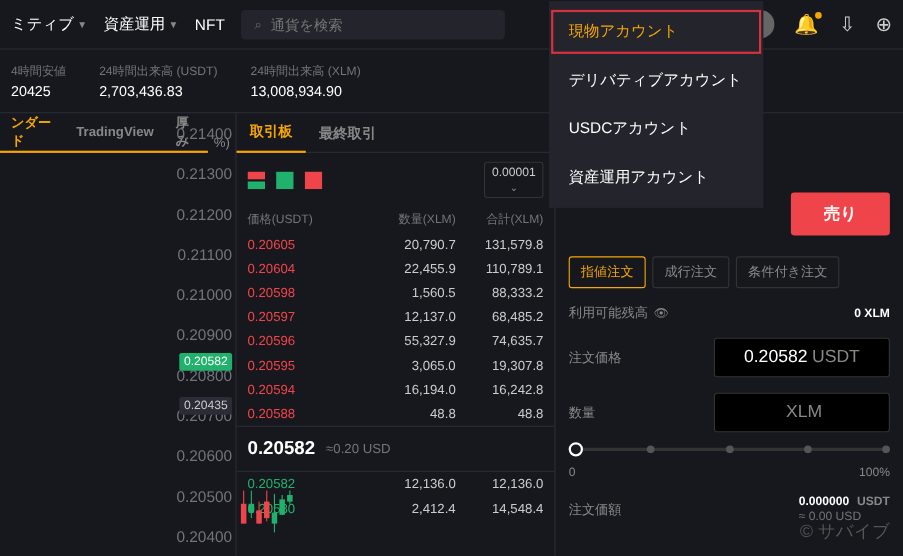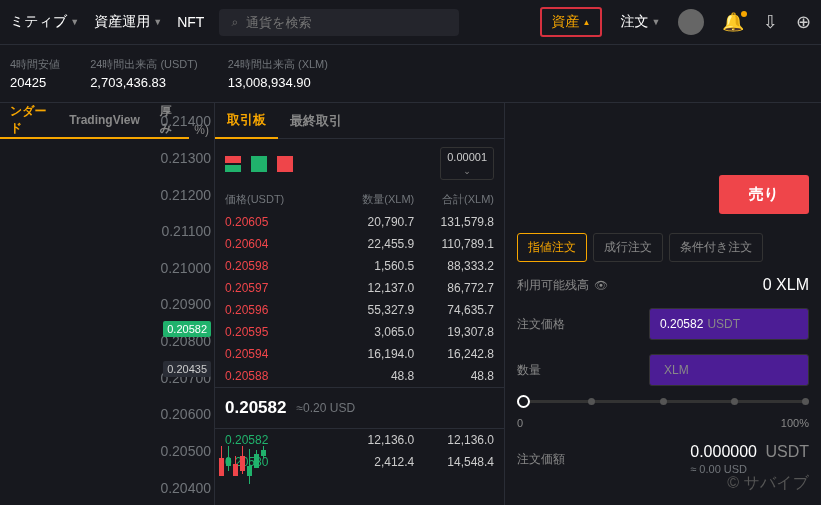--- a/index.html
+++ b/index.html
@@ -64,22 +64,22 @@
     .order-panel { flex: 1; padding: 0 12px; position: relative; }
     .dropdown-menu { position: absolute; top: -102px; left: -6px; width: 195px; background: #24252c; padding: 6px 0; z-index: 10; }
     .dropdown-item { padding: 13px 18px; color: #fff; font-size: 14px; }
     .dropdown-item.highlight { outline: 2px solid #d6313f; outline-offset: -4px; color: #f7a600; }
     .sell-btn { position: absolute; right: 12px; top: 72px; background: #ef454a; color: #fff; padding: 10px 0; width: 90px; text-align: center; font-size: 15px; font-weight: bold; border-radius: 3px; }
     .order-types { display: flex; gap: 6px; margin-top: 130px; margin-bottom: 12px; }
     .order-type-tab { padding: 5px 10px; color: #888; font-size: 12px; border: 1px solid #333; border-radius: 3px; }
     .order-type-tab.active { color: #f7a600; border-color: #f7a600; }
     .form-row { display: flex; justify-content: space-between; align-items: center; margin: 14px 0; }
     .form-label { color: #888; font-size: 12px; display: flex; gap: 5px; align-items: center; }
-    .form-value { color: #fff; font-size: 16px; }
-    .form-input { background: #4c1d95; border: 1px solid #333; border-radius: 3px; padding: 8px 10px; text-align: left; color: #fff; font-size: 12px; width: 160px; }
+    .form-value { color: #fff; font-size: 11px; font-weight: bold; }
+    .form-input { background: #000000; border: 1px solid #333; border-radius: 3px; padding: 8px 10px; text-align: center; color: #fff; font-size: 16px; width: 160px; }
     .unit { color: #888; margin-left: 4px; }
     .slider-row { display: flex; align-items: center; gap: 8px; margin: 14px 0; }
     .slider-track { flex: 1; height: 3px; background: #333; position: relative; border-radius: 2px; }
     .slider-thumb { position: absolute; left: 0; top: -5px; width: 13px; height: 13px; border: 2px solid #fff; border-radius: 50%; background: #17181e; }
     .slider-dots { position: absolute; width: 100%; display: flex; justify-content: space-between; top: -2px; }
     .slider-dot { width: 7px; height: 7px; background: #555; border-radius: 50%; }
     .slider-labels { display: flex; justify-content: space-between; color: #888; font-size: 11px; margin-top: 4px; }
     .watermark { position: absolute; bottom: 12px; right: 12px; color: #555; font-size: 16px; }
     .eye { font-size: 11px; }
   </style>
@@ -228,21 +228,21 @@
           <span class="col-total ob-val">110,789.1</span>
         </div>
         <div class="ob-row">
           <span class="col-price sell-price">0.20598</span>
           <span class="col-amount ob-val">1,560.5</span>
           <span class="col-total ob-val">88,333.2</span>
         </div>
         <div class="ob-row">
           <span class="col-price sell-price">0.20597</span>
           <span class="col-amount ob-val">12,137.0</span>
-          <span class="col-total ob-val">86,772.7</span>
+          <span class="col-total ob-val">68,485.2</span>
         </div>
         <div class="ob-row">
           <span class="col-price sell-price">0.20596</span>
           <span class="col-amount ob-val">55,327.9</span>
           <span class="col-total ob-val">74,635.7</span>
         </div>
         <div class="ob-row">
           <span class="col-price sell-price">0.20595</span>
           <span class="col-amount ob-val">3,065.0</span>
           <span class="col-total ob-val">19,307.8</span>
@@ -270,20 +270,26 @@
         </div>
         <div class="ob-row">
           <span class="col-price buy-price">0.20580</span>
           <span class="col-amount ob-val">2,412.4</span>
           <span class="col-total ob-val">14,548.4</span>
         </div>
       </div>
   </div>
 
   <div class="order-panel">
+    <div class="dropdown-menu">
+      <div class="dropdown-item highlight">現物アカウント</div>
+      <div class="dropdown-item">デリバティブアカウント</div>
+      <div class="dropdown-item">USDCアカウント</div>
+      <div class="dropdown-item">資産運用アカウント</div>
+    </div>
     <div class="sell-btn">売り</div>
     <div class="order-types">
       <div class="order-type-tab active">指値注文</div>
       <div class="order-type-tab">成行注文</div>
       <div class="order-type-tab">条件付き注文</div>
     </div>
     <div class="form-row">
       <span class="form-label">
           <span>利用可能残高</span>
           <span class="eye">👁</span>

